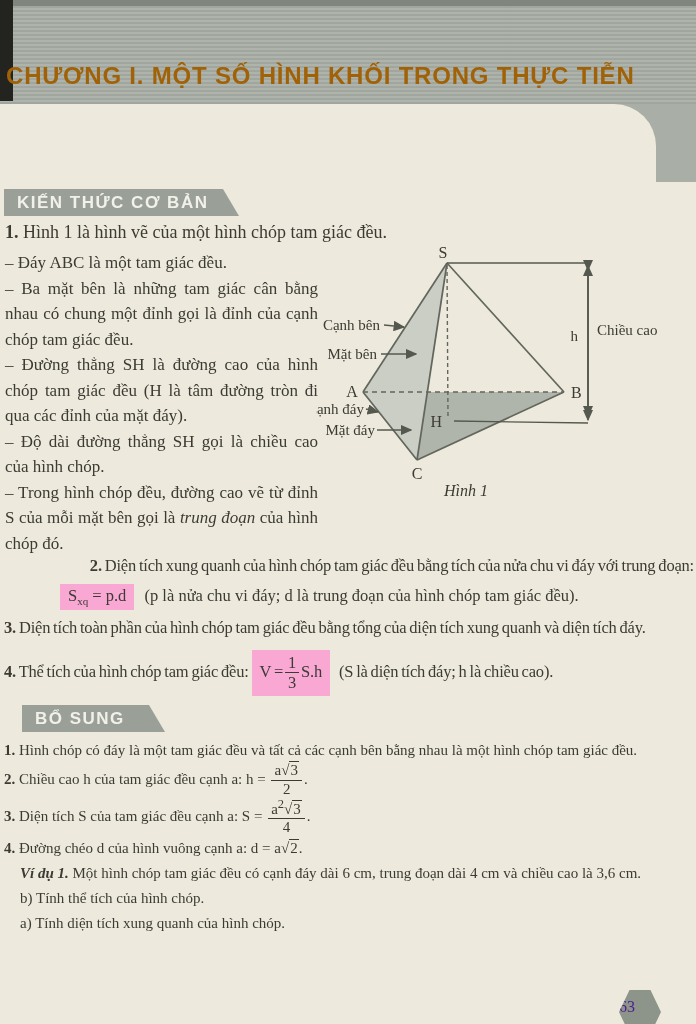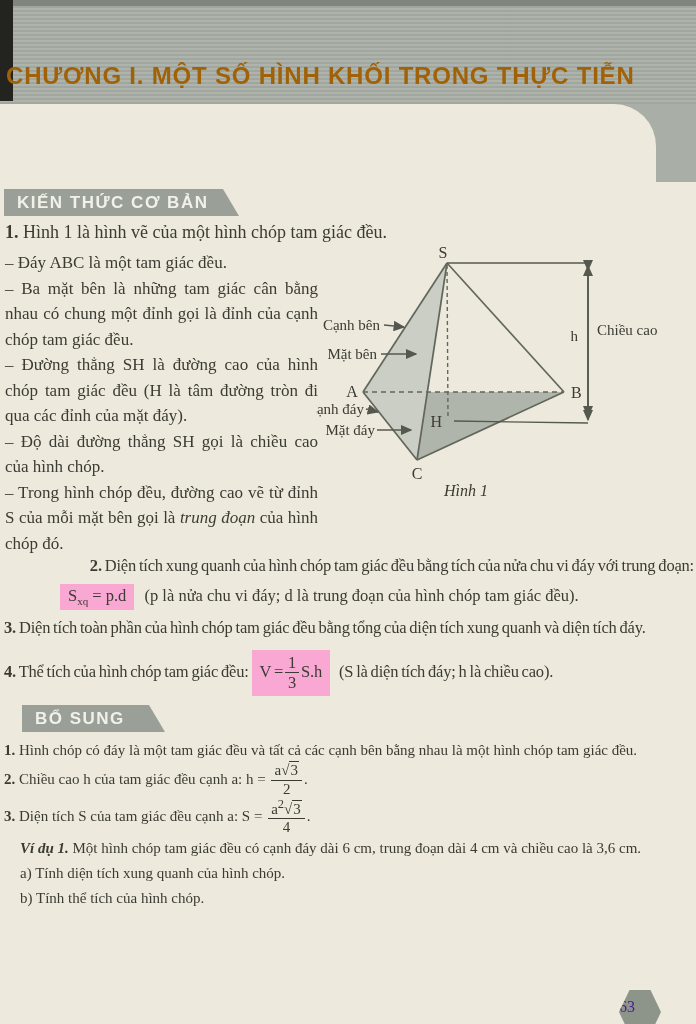--- a/index.html
+++ b/index.html
@@ -178,24 +178,29 @@
     <p class="srow">
       <span class="num">2.</span>
       <span>Chiều cao h của tam giác đều cạnh a:  </span>
       <span>h = </span><span class="frac"><span class="fnum"><span>a</span><span class="sqrt">√<span class="rad">3</span></span></span><span class="fden">2</span></span><span>.</span>
     </p>
     <p class="srow">
       <span class="num">3.</span>
       <span>Diện tích S của tam giác đều cạnh a:  </span>
       <span>S = </span><span class="frac"><span class="fnum"><span>a</span><sup class="small">2</sup><span class="sqrt">√<span class="rad">3</span></span></span><span class="fden">4</span></span><span>.</span>
     </p>
+    <p class="srow">
+      <span class="num">4.</span>
+      <span>Đường chéo d của hình vuông cạnh a:  </span>
+      <span>d = a</span><span class="sqrt">√<span class="rad">2</span></span><span>.</span>
+    </p>
     <p class="example">
       <span class="lbl">Ví dụ 1.</span><span> Một hình chóp tam giác đều có cạnh đáy dài 6 cm, trung đoạn dài 4 cm và chiều cao là 3,6 cm.</span>
     </p>
+    <p class="qline">b) Tính thể tích của hình chóp.</p>
     <p class="qline">a) Tính diện tích xung quanh của hình chóp.</p>
-    <p class="qline">b) Tính thể tích của hình chóp.</p>
   </div>
 
   <div class="hex">
     <span>63</span>
   </div>
 
 </div>
 
 </body></html>

